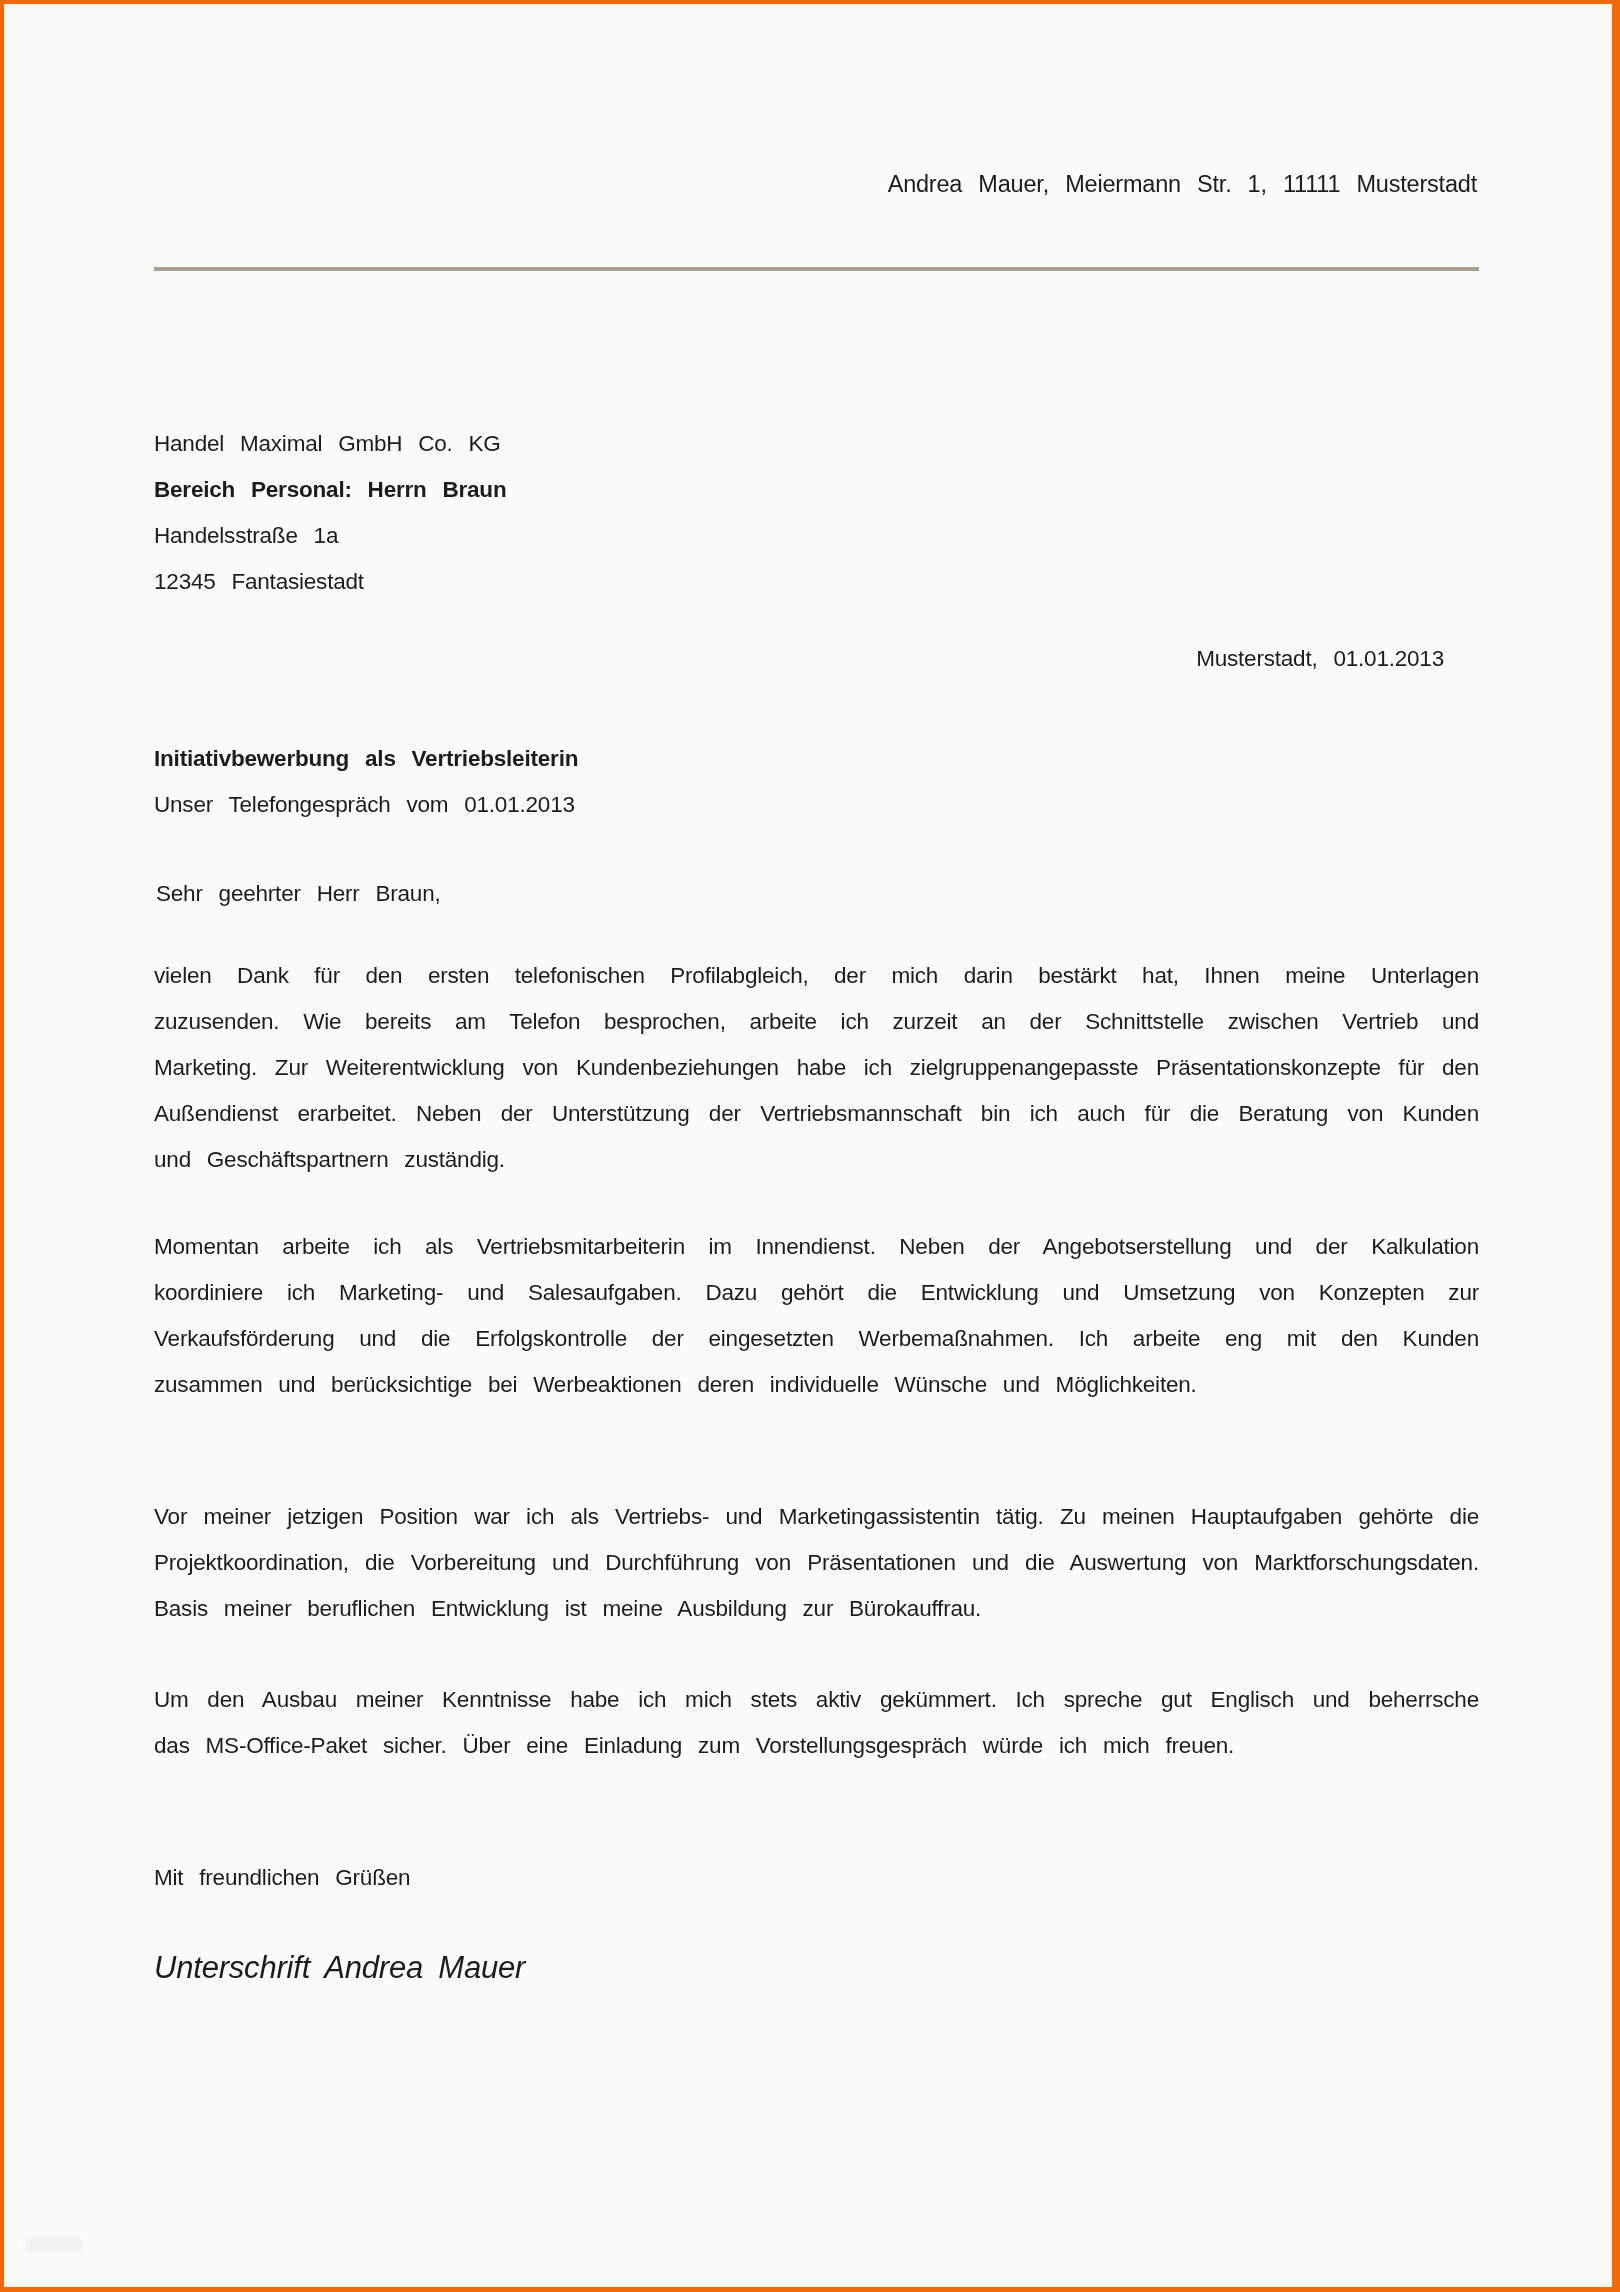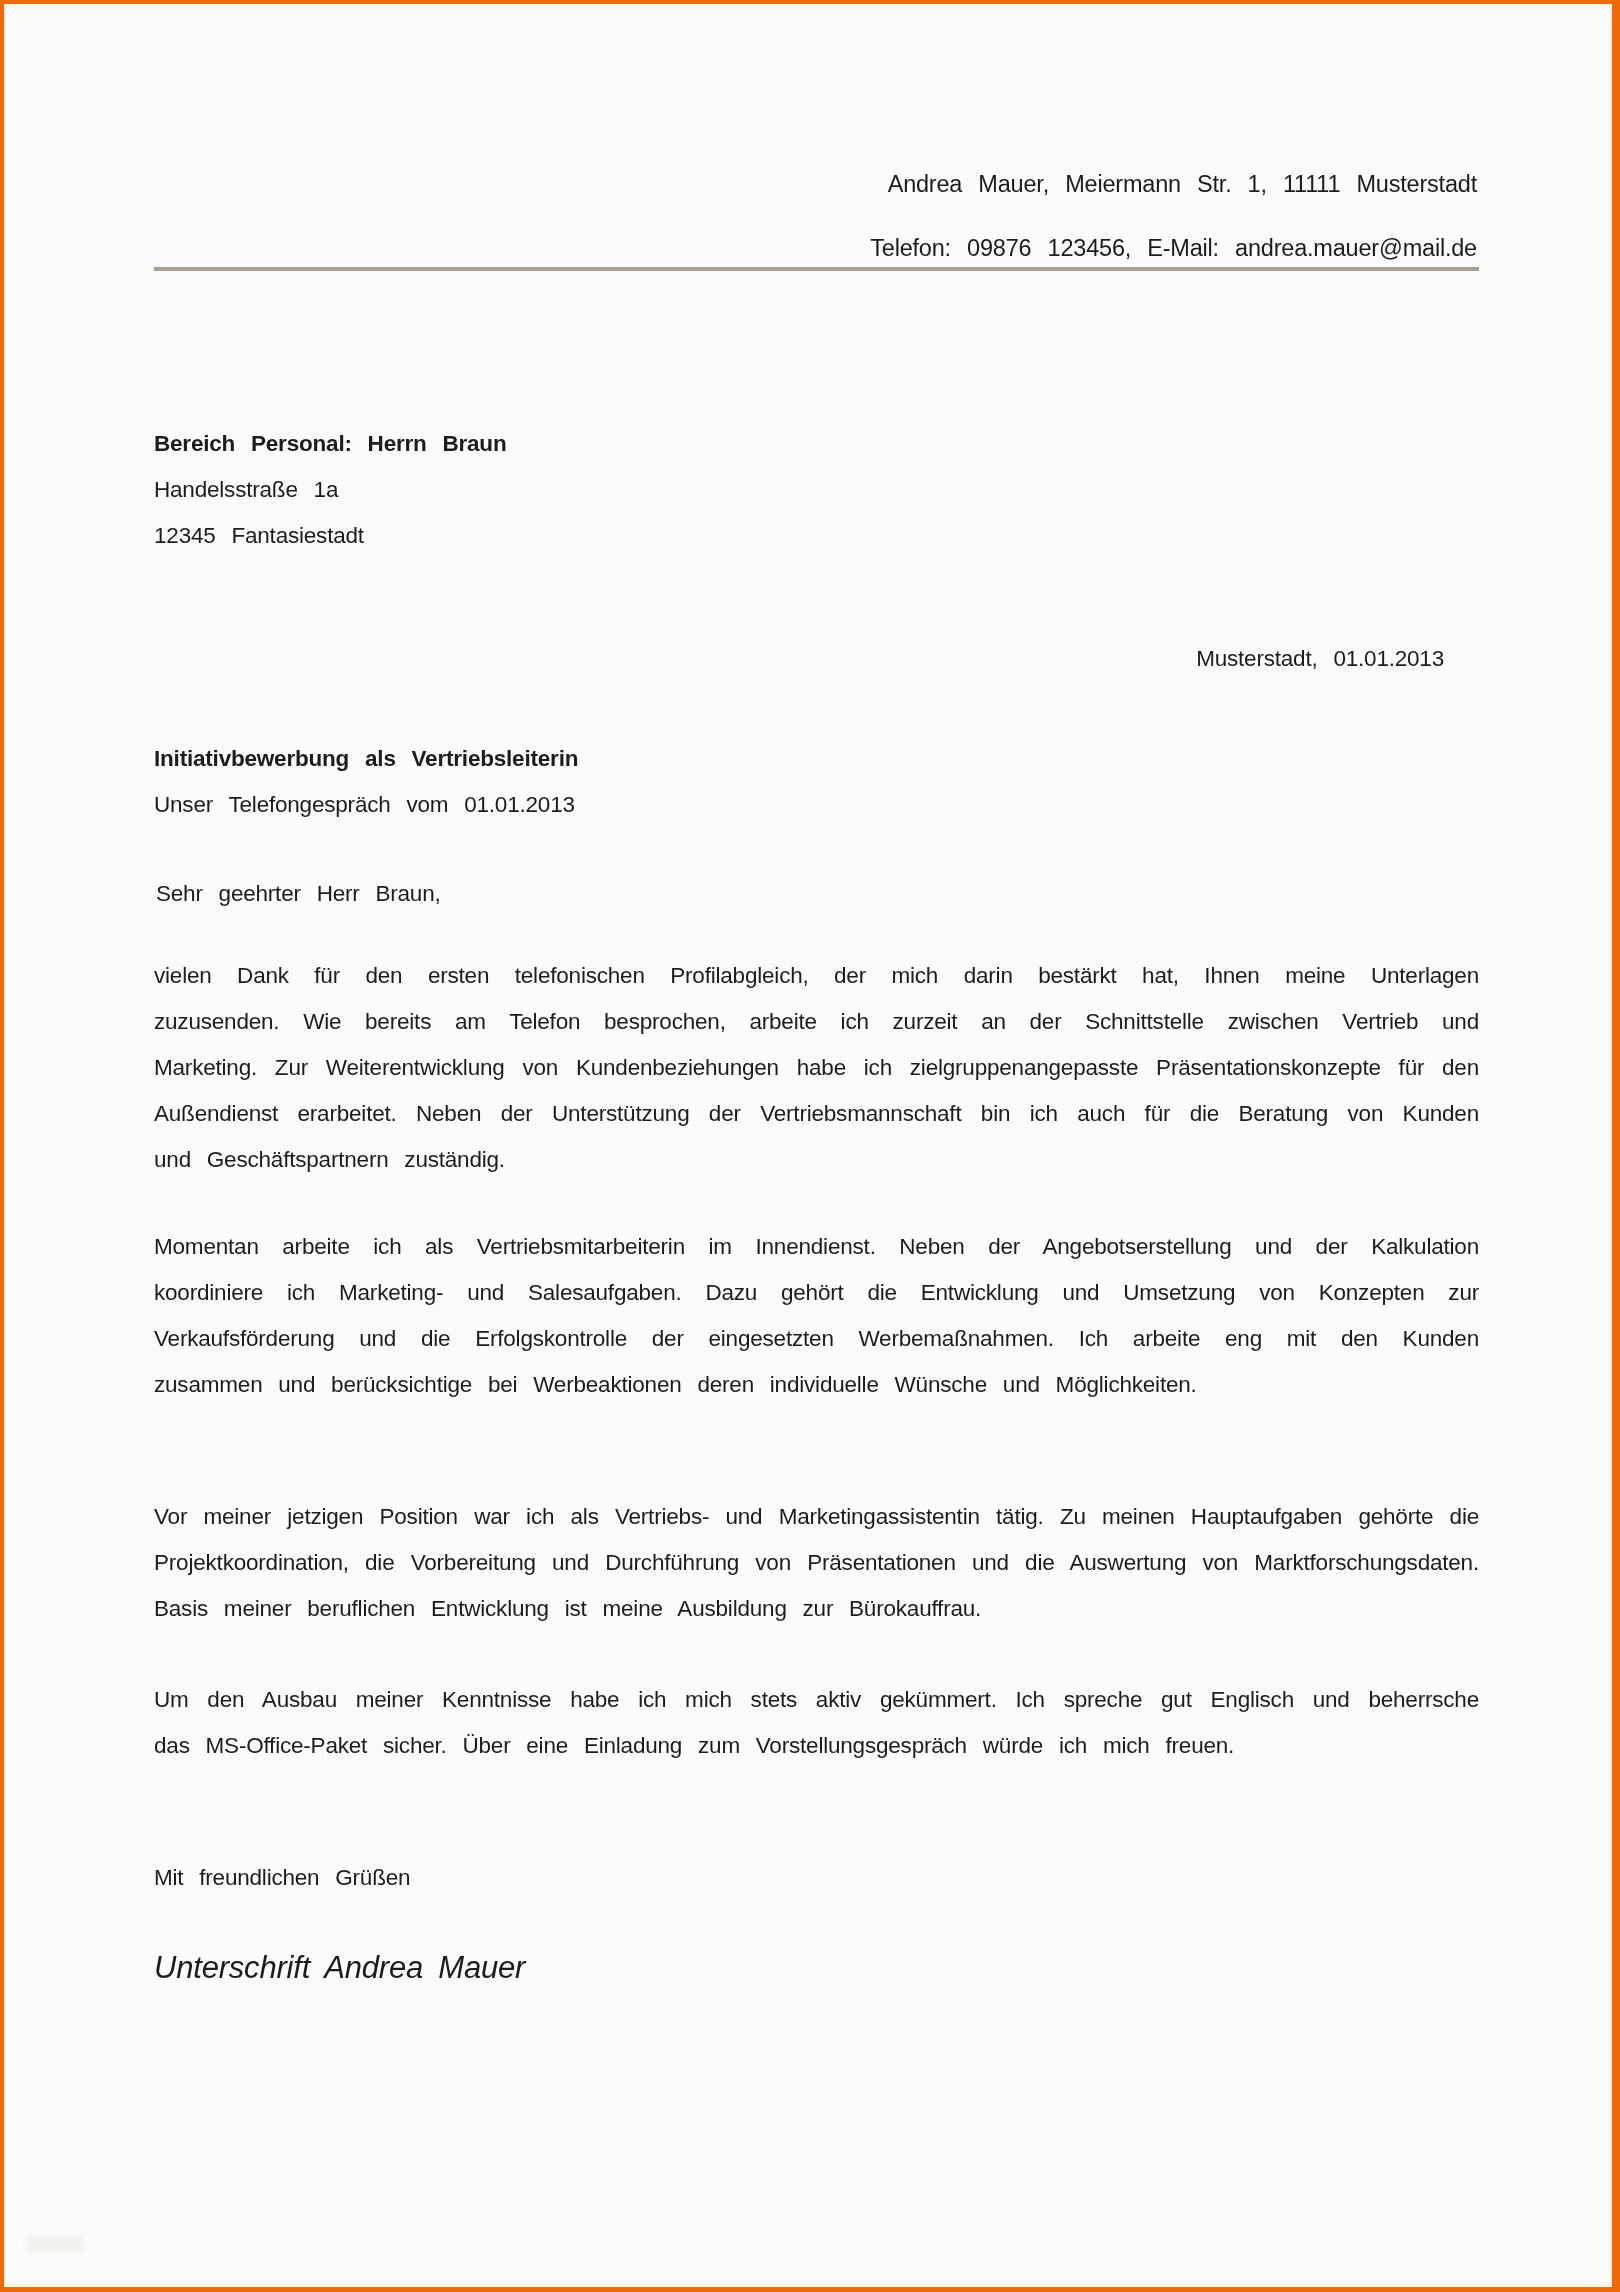--- a/index.html
+++ b/index.html
@@ -71,25 +71,25 @@
     filter: blur(2px);
   }
 </style>
 </head>
 <body>
 
 <div class="page">
 
   <p class="abs sender-line sender-line-1">Andrea Mauer, Meiermann Str. 1, 11111 Musterstadt</p>
 
-  <p class="abs sender-line sender-line-2">Telefon: 09876 123456, E-Mail: andrea.mauer@mail.de</p>
 
   <div class="abs header-rule"></div>
 
   <div class="abs recipient">
+    <div>Handel Maximal GmbH Co. KG</div>
     <div class="bold">Bereich Personal: Herrn Braun</div>
     <div>Handelsstraße 1a</div>
     <div>12345 Fantasiestadt</div>
   </div>
 
   <p class="abs dateline">Musterstadt, 01.01.2013</p>
 
   <div class="abs subject">
     <div class="bold">Initiativbewerbung als Vertriebsleiterin</div>
     <div>Unser Telefongespräch vom 01.01.2013</div>

